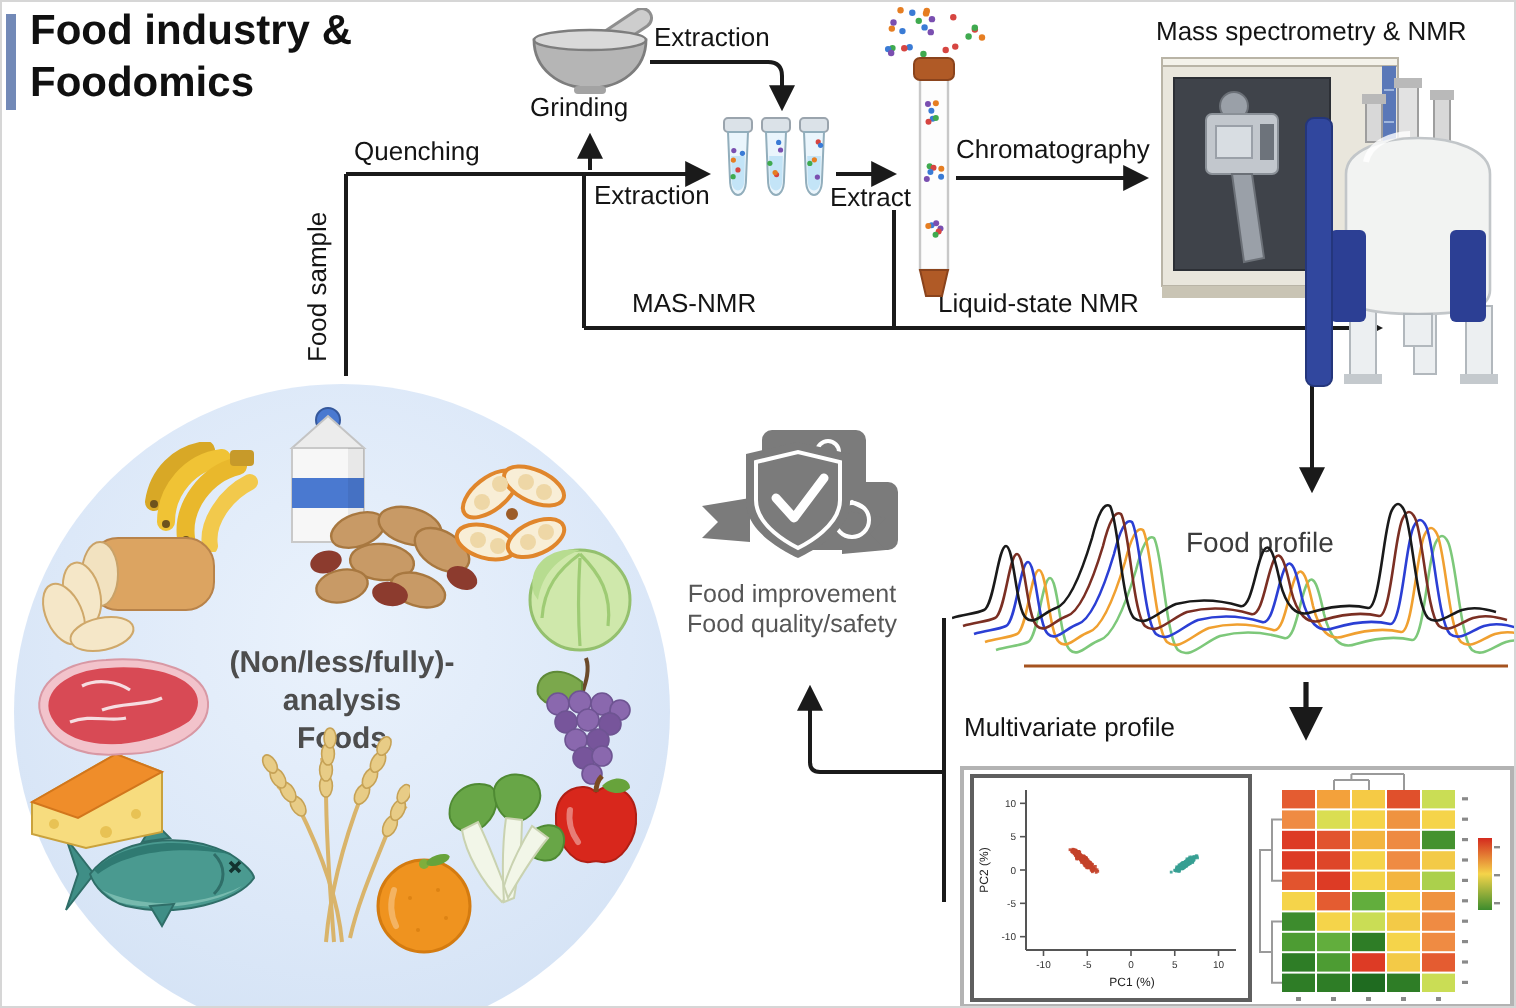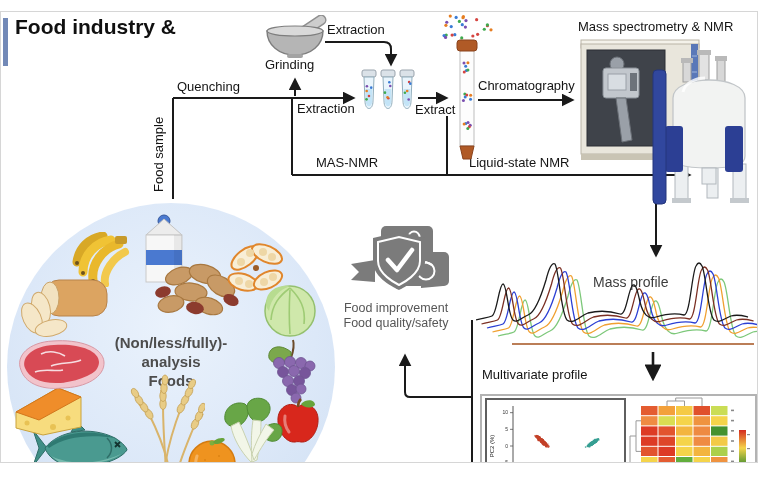--- a/index.html
+++ b/index.html
@@ -1,17 +1,17 @@
 <!DOCTYPE html>
 <html><head>
 <meta charset="utf-8">
 <style>
   html,body{margin:0;padding:0;background:#fff;}
-  #stage{position:relative;width:758px;height:452px;background:#ffffff;overflow:hidden;
-         font-family:"Liberation Sans",sans-serif;border:1px solid #d6d6d6;box-sizing:border-box;margin-top:11px;}
+  #stage{position:relative;width:758px;height:504px;background:#ffffff;overflow:hidden;
+         font-family:"Liberation Sans",sans-serif;border:1px solid #d6d6d6;box-sizing:border-box;}
   .abs{position:absolute;}
   .lbl{position:absolute;font-size:13px;color:#141414;white-space:nowrap;}
   .ctr{text-align:left;}
   #title-bar{position:absolute;left:2px;top:6px;width:5px;height:48px;background:#7289b7;}
   #title{position:absolute;left:14px;top:2px;font-size:21px;font-weight:bold;line-height:26px;color:#101010;}
   #food-sample-label{position:absolute;left:150px;top:94px;height:86px;writing-mode:vertical-rl;
                      transform:rotate(180deg);font-size:13px;color:#141414;}
   #circle{position:absolute;left:6px;top:191px;width:328px;height:328px;border-radius:50%;
           background:radial-gradient(circle at 50% 38%,#eaf2fc 0%,#dce8f8 55%,#cfdff3 100%);}
   #circle-text{position:absolute;left:86px;top:130px;width:156px;text-align:center;
@@ -50,33 +50,34 @@
       <path d="M655,192 V243" marker-end="url(#arr)"></path>
       <path d="M652,340 V366" stroke-width="2.6" marker-end="url(#arr)"></path>
       <path d="M471,308 V450"></path>
       <path d="M471,385 H409 Q404,385 404,380 V344" marker-end="url(#arr)"></path>
     </g>
   </svg>
 
   <div id="title-bar"></div>
   <div id="title">
     <div>Food industry &amp;</div>
+    <div>Foodomics</div>
   </div>
 
   <div id="food-sample-label">Food sample</div>
   <div class="lbl" style="left:176px;top:67px;">Quenching</div>
   <div class="lbl ctr" style="left:264px;top:45px;width:60px;">Grinding</div>
   <div class="lbl ctr" style="left:326px;top:10px;width:62px;">Extraction</div>
   <div class="lbl ctr" style="left:296px;top:89px;width:62px;">Extraction</div>
   <div class="lbl ctr" style="left:414px;top:90px;width:44px;">Extract</div>
   <div class="lbl ctr" style="left:315px;top:143px;width:88px;">MAS-NMR</div>
   <div class="lbl ctr" style="left:468px;top:143px;width:118px;">Liquid-state NMR</div>
   <div class="lbl ctr" style="left:477px;top:66px;width:102px;">Chromatography</div>
   <div class="lbl ctr" style="left:577px;top:7px;width:181px;">Mass spectrometry &amp; NMR</div>
-  <div class="lbl" style="left:592px;top:262px;font-size:14px;color:#3c3c3c;">Mass profile</div>
+  <div class="lbl" style="left:592px;top:262px;font-size:14px;color:#3c3c3c;">Food profile</div>
   <div class="lbl" style="left:481px;top:355px;">Multivariate profile</div>
 
   <svg class="abs" style="left:262px;top:3px;" width="64" height="44" viewBox="0 0 64 44">
     <path d="M34,21 L58,5" stroke="#8f8f8f" stroke-width="11" stroke-linecap="round"></path>
     <path d="M34,21 L58,5" stroke="#cdcdcd" stroke-width="8" stroke-linecap="round"></path>
     <path d="M4,16 H60 C60,30 48,40 32,40 C16,40 4,30 4,16 Z" fill="#b5b5b5" stroke="#7d7d7d" stroke-width="1.4"></path>
     <ellipse cx="32" cy="16" rx="28" ry="5" fill="#d9d9d9" stroke="#7d7d7d" stroke-width="1.2"></ellipse>
     <rect x="24" y="39" width="16" height="4" rx="2" fill="#a3a3a3"></rect>
   </svg>
 

